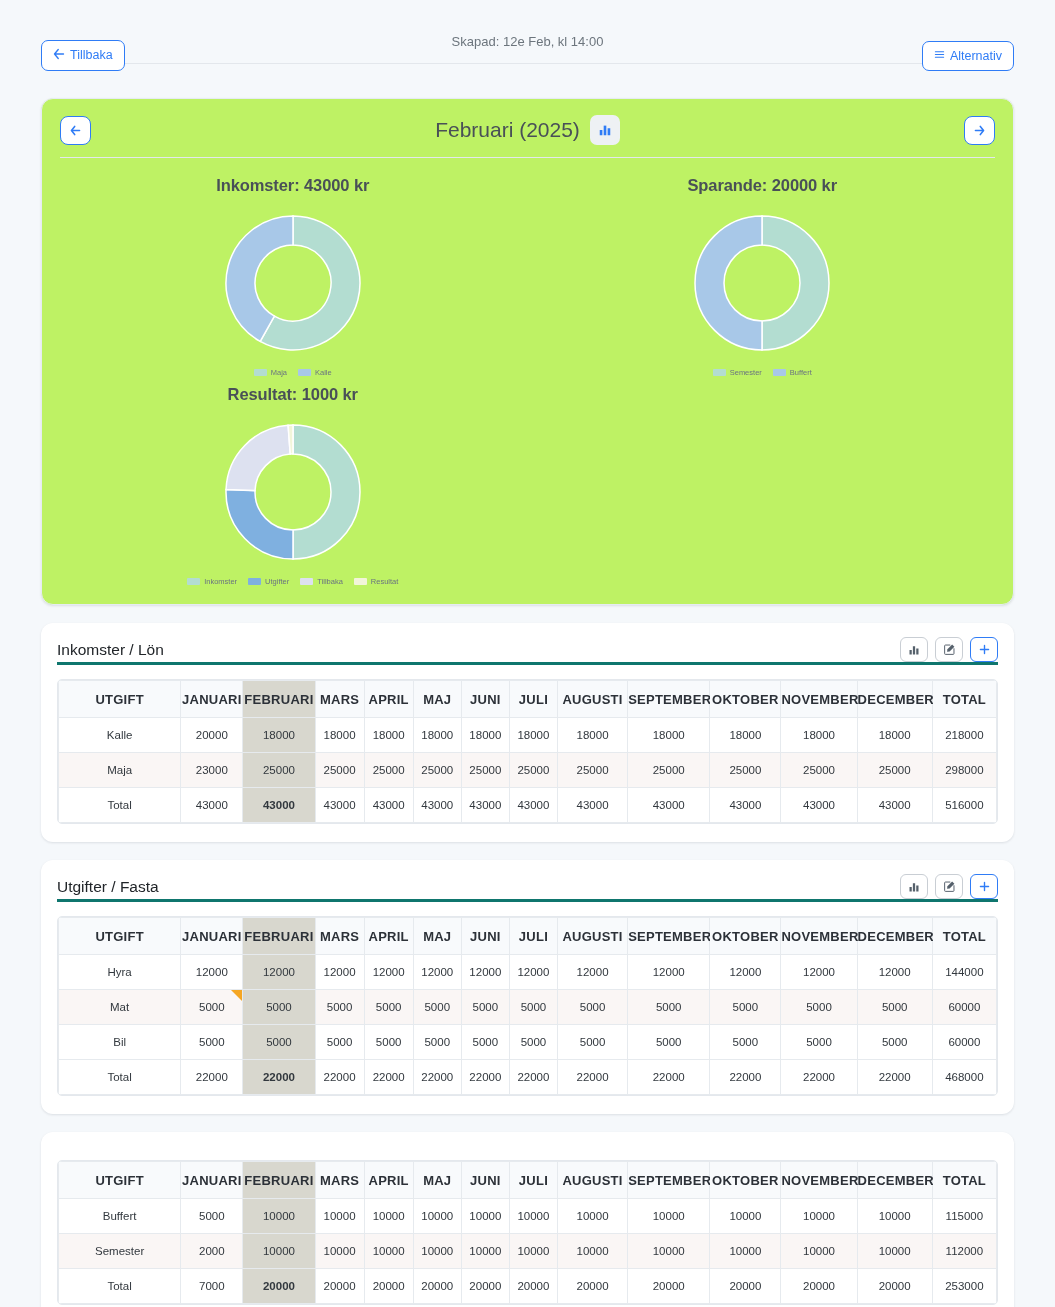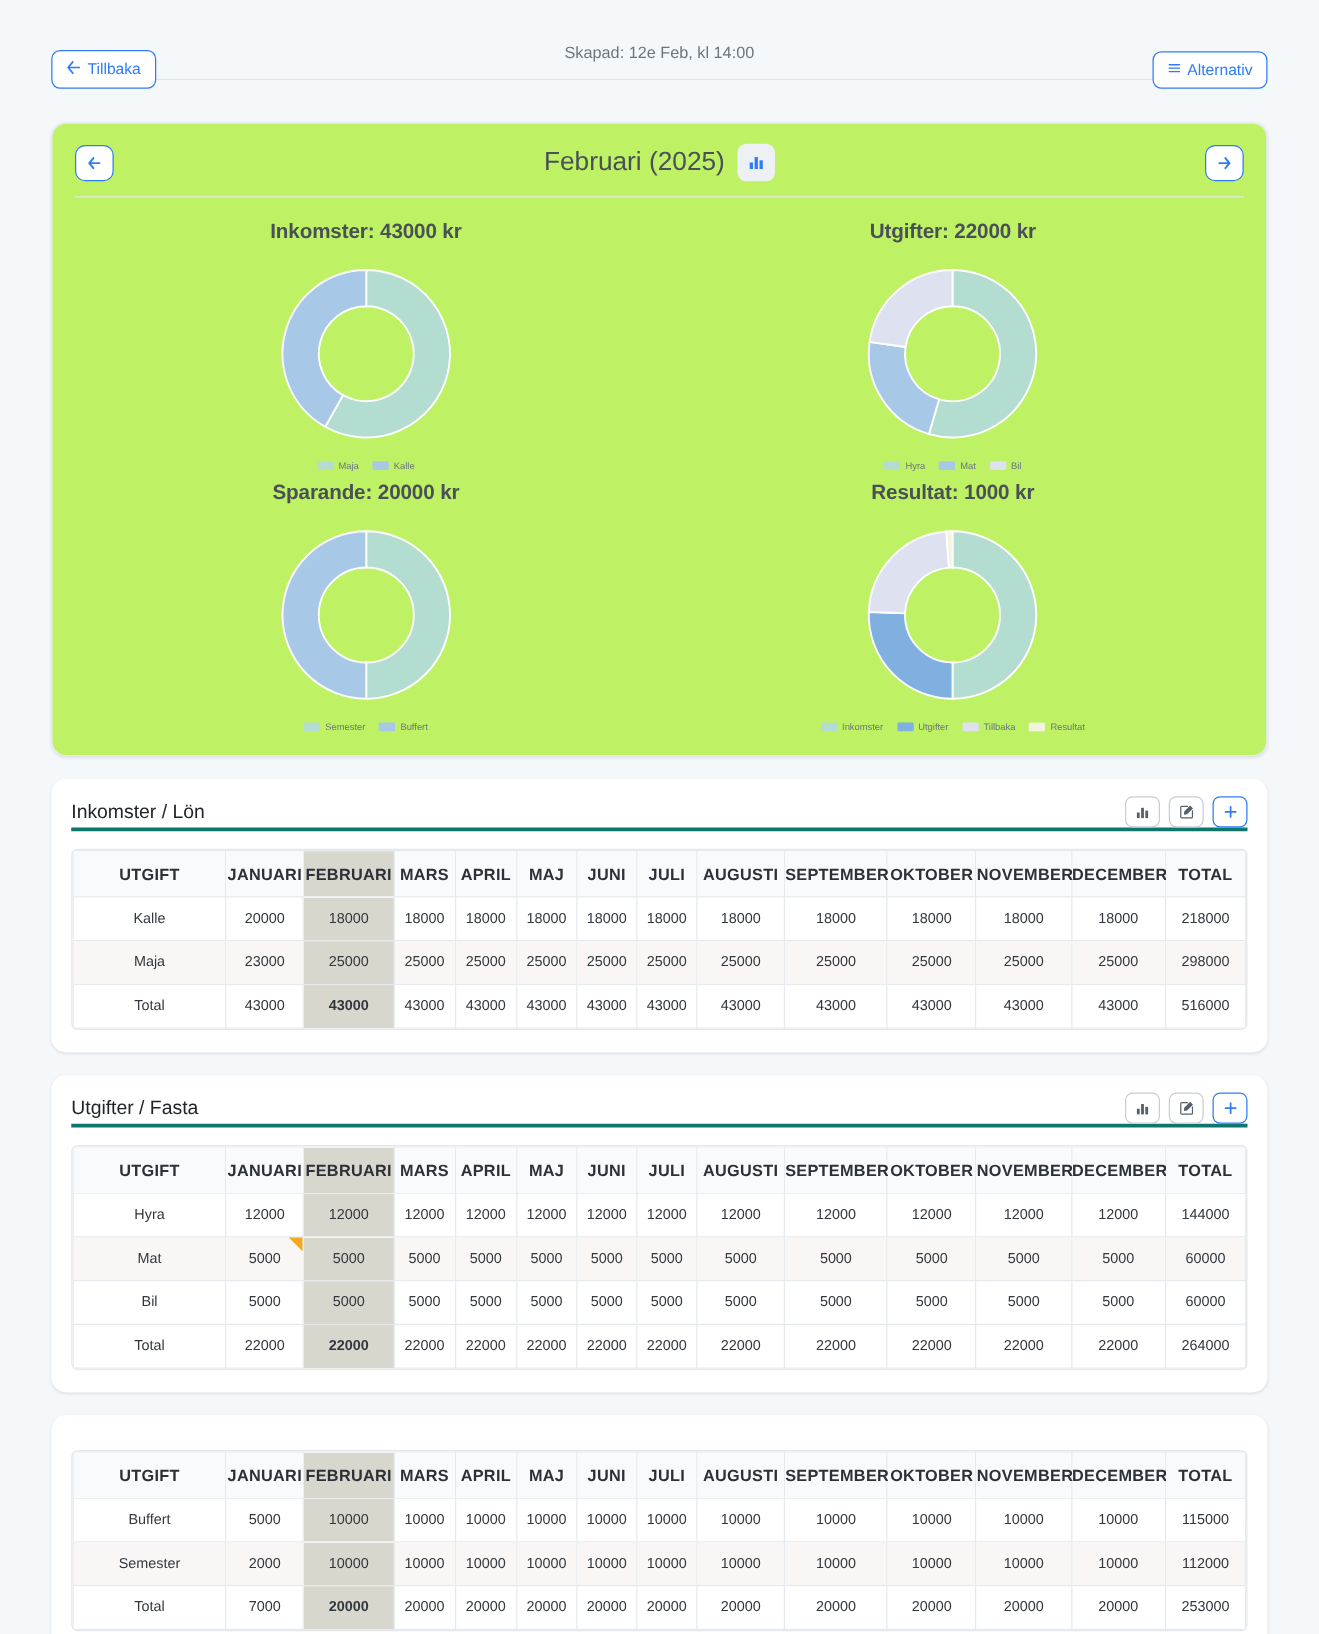--- a/index.html
+++ b/index.html
@@ -303,42 +303,20 @@
           <path d="M 41.20900419665726 132.4273103456351 A 67 67 0 0 1 73.99999999999999 7 L 74 36 A 38 38 0 0 0 55.40212178317874 107.13787750946469 Z" fill="#a8c8e8" stroke="#ffffff" stroke-width="1.5"></path>
         </svg>
         <div class="donut-legend">
           <span class="legend-item">
             <span class="legend-swatch" style="background: rgb(179, 221, 209);"></span>
             <span>Maja</span>
           </span>
           <span class="legend-item">
             <span class="legend-swatch" style="background: rgb(168, 200, 232);"></span>
             <span>Kalle</span>
-          </span>
-        </div>
-      </div>
-      <div class="donut-cell">
-        <div class="donut-title">Utgifter: 22000 kr</div>
-        <svg width="148" height="148" viewBox="0 0 148 148" class="donut-svg">
-          <path d="M 74 7 A 67 67 0 1 1 55.123918691624226 138.28602923217133 L 63.29416284002568 110.4607329973509 A 38 38 0 1 0 74 36 Z" fill="#b3ddd1" stroke="#ffffff" stroke-width="1.5"></path>
-          <path d="M 55.123918691624226 138.28602923217133 A 67 67 0 0 1 7.681963393977497 64.4649058356899 L 36.38678520852456 68.59203614561517 A 38 38 0 0 0 63.29416284002568 110.4607329973509 Z" fill="#a8c8e8" stroke="#ffffff" stroke-width="1.5"></path>
-          <path d="M 7.681963393977497 64.4649058356899 A 67 67 0 0 1 73.99999999999999 7 L 74 36 A 38 38 0 0 0 36.38678520852456 68.59203614561517 Z" fill="#dde1f0" stroke="#ffffff" stroke-width="1.5"></path>
-        </svg>
-        <div class="donut-legend">
-          <span class="legend-item">
-            <span class="legend-swatch" style="background: rgb(179, 221, 209);"></span>
-            <span>Hyra</span>
-          </span>
-          <span class="legend-item">
-            <span class="legend-swatch" style="background: rgb(168, 200, 232);"></span>
-            <span>Mat</span>
-          </span>
-          <span class="legend-item">
-            <span class="legend-swatch" style="background: rgb(221, 225, 240);"></span>
-            <span>Bil</span>
           </span>
         </div>
       </div>
       <div class="donut-cell">
         <div class="donut-title">Sparande: 20000 kr</div>
         <svg width="148" height="148" viewBox="0 0 148 148" class="donut-svg">
           <path d="M 74 7 A 67 67 0 0 1 74 141 L 74 112 A 38 38 0 0 0 74 36 Z" fill="#b3ddd1" stroke="#ffffff" stroke-width="1.5"></path>
           <path d="M 74 141 A 67 67 0 0 1 73.99999999999999 7 L 74 36 A 38 38 0 0 0 74 112 Z" fill="#a8c8e8" stroke="#ffffff" stroke-width="1.5"></path>
         </svg>
         <div class="donut-legend">
@@ -580,21 +558,21 @@
               <td class="m-mar">22000</td>
               <td class="m-apr">22000</td>
               <td class="m-maj">22000</td>
               <td class="m-jun">22000</td>
               <td class="m-jul">22000</td>
               <td class="m-aug">22000</td>
               <td class="m-sep">22000</td>
               <td class="m-okt">22000</td>
               <td class="m-nov">22000</td>
               <td class="m-dec">22000</td>
-              <td class="col-total">264000</td>
+              <td class="col-total">468000</td>
             </tr>
           </tbody>
         </table>
       </div>
     </div>
     <div class="card section-card">
       <div class="table-wrap">
         <table class="budget">
           <thead>
             <tr>

